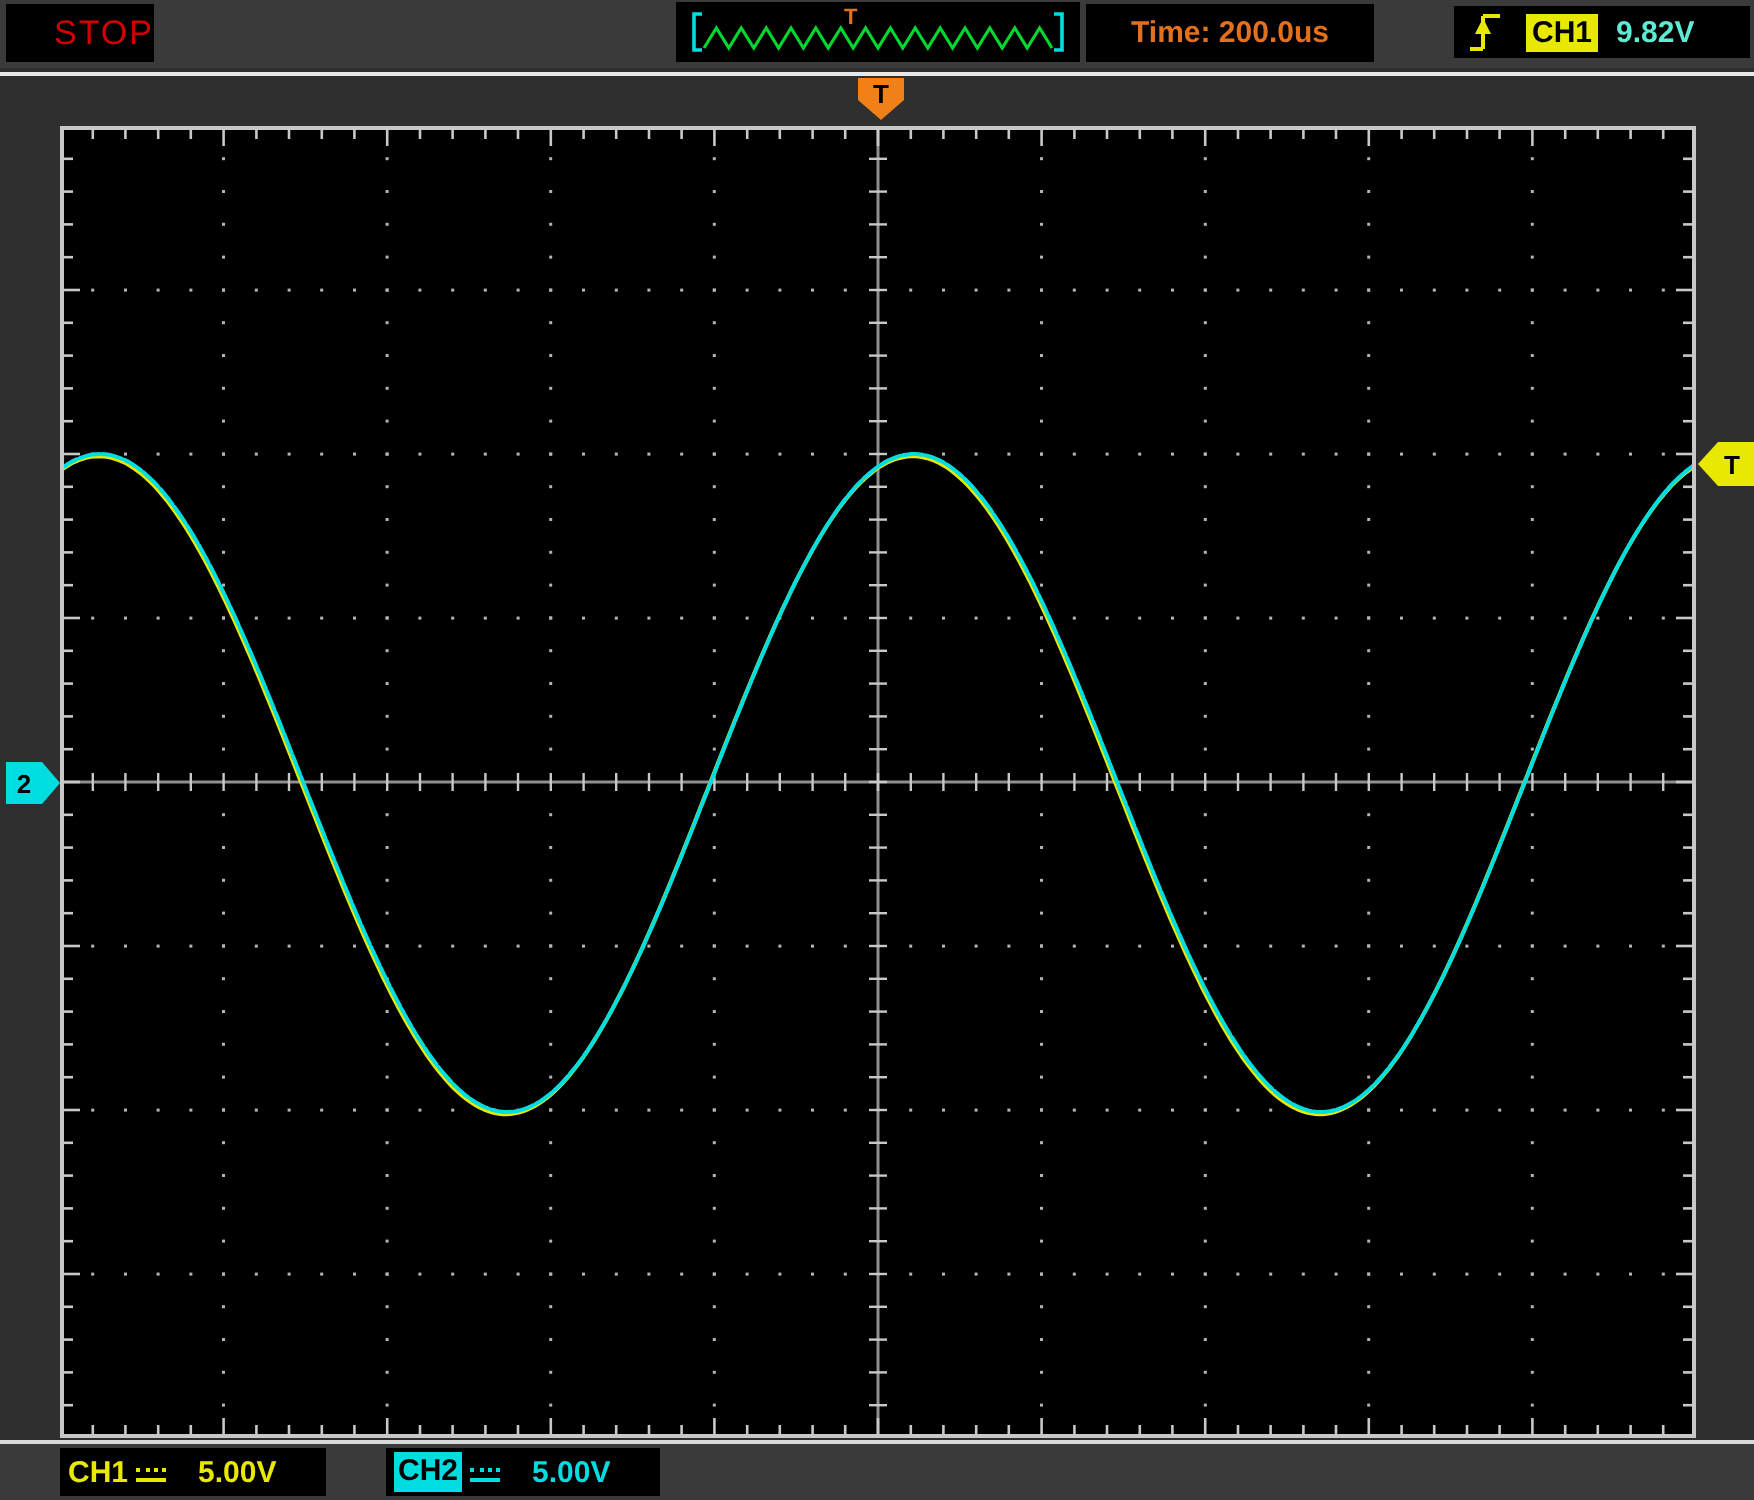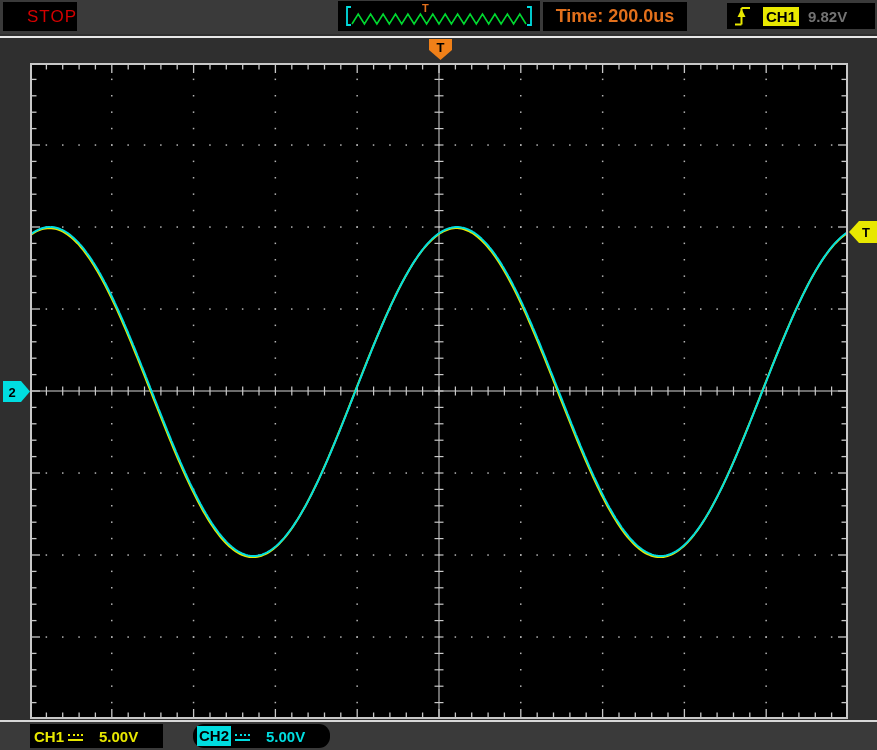--- a/index.html
+++ b/index.html
@@ -9,38 +9,38 @@
     -webkit-font-smoothing:antialiased;
   }
   .abs{position:absolute;}
   
   .topbar{left:0;top:0;width:877px;height:34px;background:#3a3a3a;}
   .blackbox{position:absolute;background:#000;display:flex;align-items:center;}
   .stop-box{left:3px;top:2px;width:74px;height:29px;justify-content:flex-end;}
   .stop-text{color:#d40000;font-size:17px;letter-spacing:1px;}
   .preview-box{left:338px;top:1px;width:202px;height:30px;}
   .time-box{left:543px;top:2px;width:144px;height:29px;justify-content:center;}
-  .time-text{color:#e2701c;font-size:18px;font-weight:700;}
+  .time-text{color:#e2701c;font-size:15px;font-weight:700;}
   .trig-box{left:727px;top:3px;width:148px;height:26px;padding-left:7px;box-sizing:border-box;}
   .trig-chip{background:#e8e800;color:#000;font-size:15px;font-weight:700;
              padding:0 3px;margin-left:12px;line-height:19px;}
-  .trig-val{color:#737373;font-size:15px;font-weight:700;margin-left:9px;}
+  .trig-val{color:#5eead4;font-size:15px;font-weight:700;margin-left:9px;}
   .sep{left:0;width:877px;height:2px;background:#e8e8e8;}
   
   .plot-svg{left:30px;top:63px;background:#000;display:block;}
   .marker-svg{display:block;}
   .mk-top{left:429px;top:39px;}
   .mk-left{left:3px;top:381px;}
   .mk-right{left:849px;top:221px;}
   .mk-text{font-family:"Liberation Sans",sans-serif;font-size:13px;font-weight:700;fill:#000;}
   
   .bottombar{left:0;top:722px;width:877px;height:28px;background:#3a3a3a;}
   .ch-box{top:2px;height:24px;padding-left:4px;box-sizing:border-box;}
   .ch1-box{left:30px;width:133px;}
-  .ch2-box{left:193px;width:137px;border-radius:11px;}
+  .ch2-box{left:193px;width:137px;}
   .ch-label-plain{color:#e8e800;font-size:15px;font-weight:700;}
   .ch-chip{background:#00dde0;color:#000;font-size:15px;font-weight:700;padding:0 2px;line-height:20px;}
   .ch-val{font-size:15px;font-weight:700;margin-left:16px;}
   .yel{color:#e8e800;} .cyn{color:#00dde0;}
   .coup{display:inline-flex;flex-direction:column;gap:3px;width:15px;margin-left:4px;margin-top:3px;}
   .coup i{display:block;height:0;}
   .coup .d{border-top:2px dotted currentColor;}
   .coup .s{border-top:2px solid currentColor;}
 </style>
 </head>

